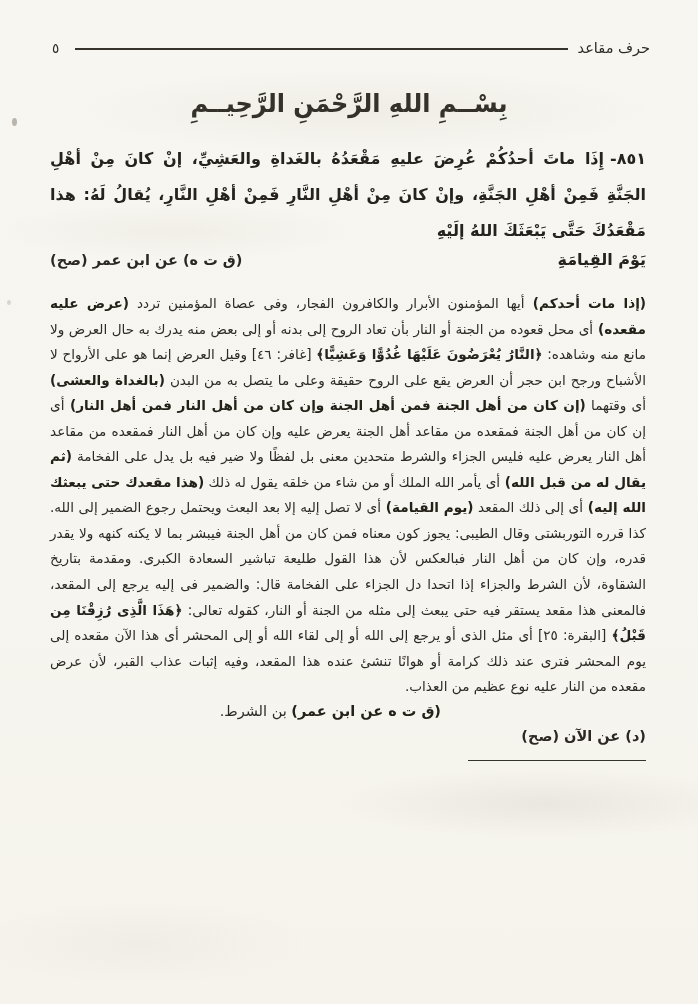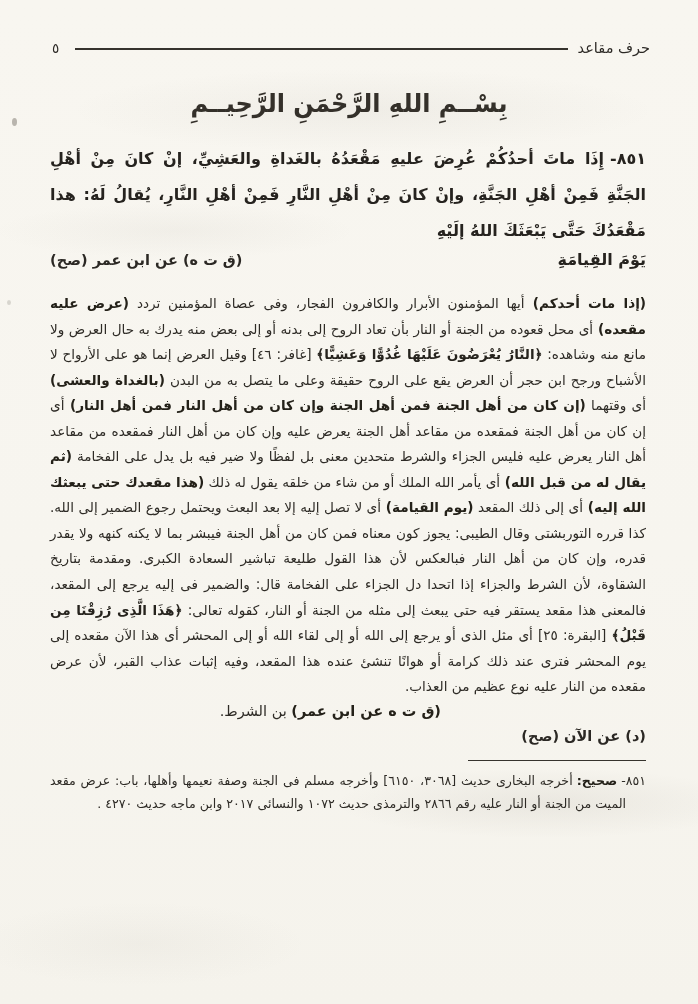--- a/index.html
+++ b/index.html
@@ -140,17 +140,14 @@
 
     <section>
       <div class="hadith2-row">
         <span class="src">(د) عن الآن (صح)</span>
       </div>
     </section>
   </div>
 
   <footer class="footnotes">
     <div class="fn-rule"></div>
-    <p class="footnote">
-      <span class="fn-num">٨٥١-</span><span class="fn-grade">صحيح:</span><span>أخرجه البخارى حديث [٣٠٦٨، ٦١٥٠] وأخرجه مسلم فى الجنة وصفة نعيمها وأهلها، باب: عرض مقعد الميت من الجنة أو النار عليه رقم ٢٨٦٦ والترمذى حديث ١٠٧٢ والنسائى ٢٠١٧ وابن ماجه حديث ٤٢٧٠ .</span>
-    </p>
   </footer>
 </div>
 
 </body></html>

